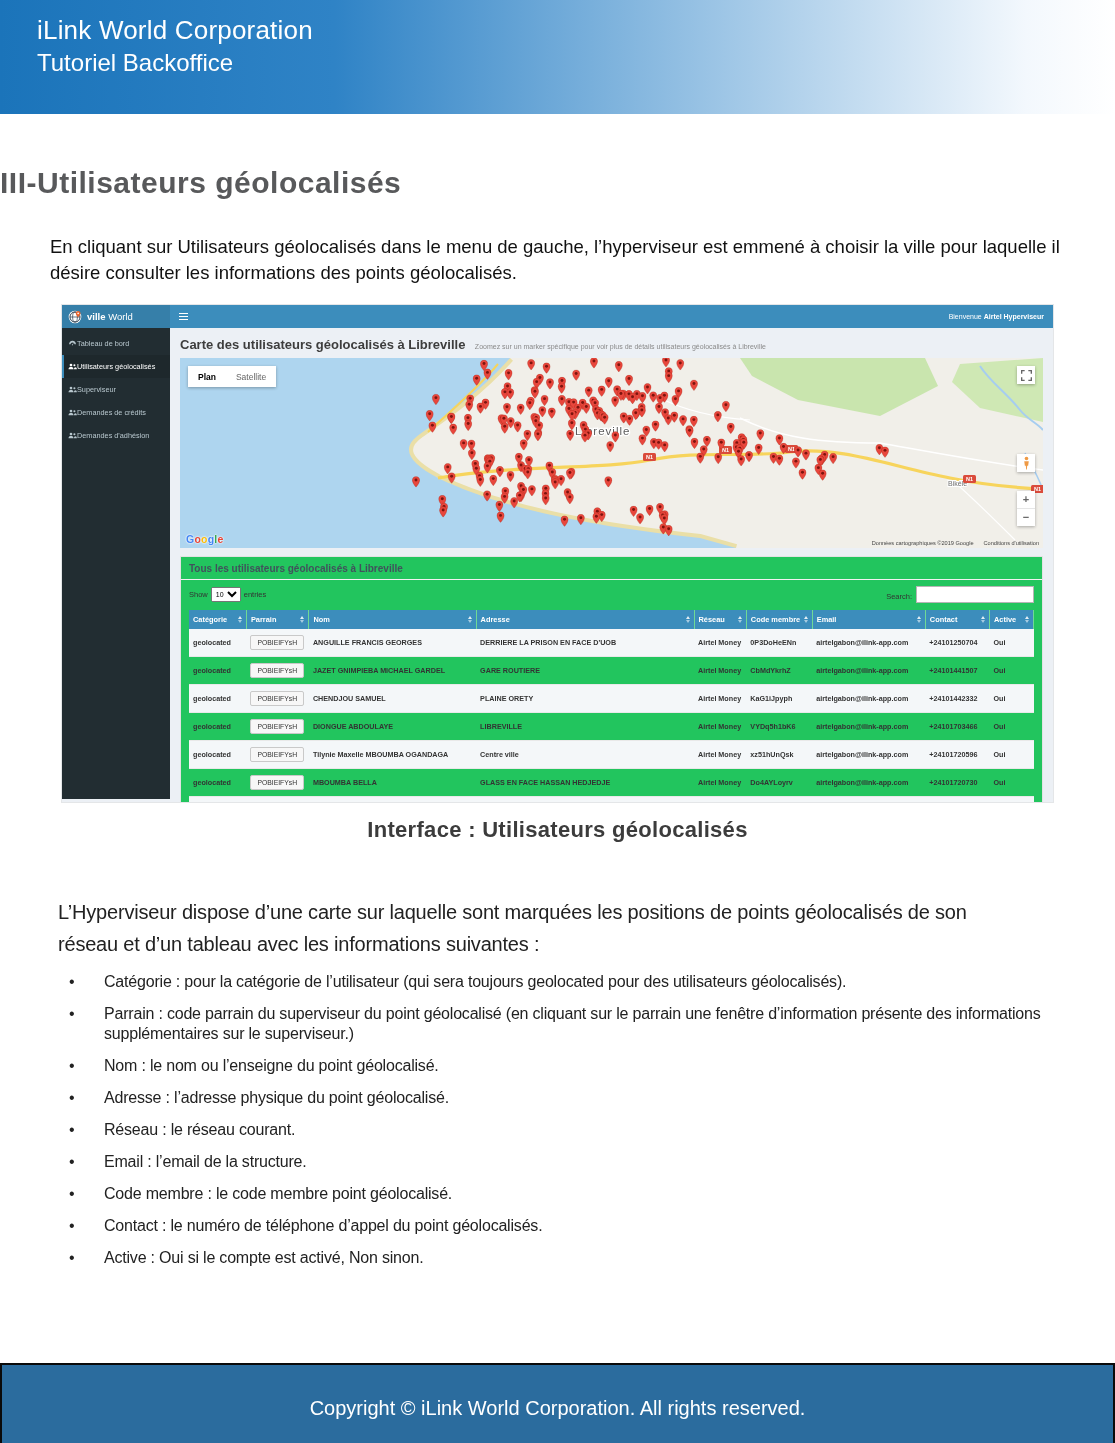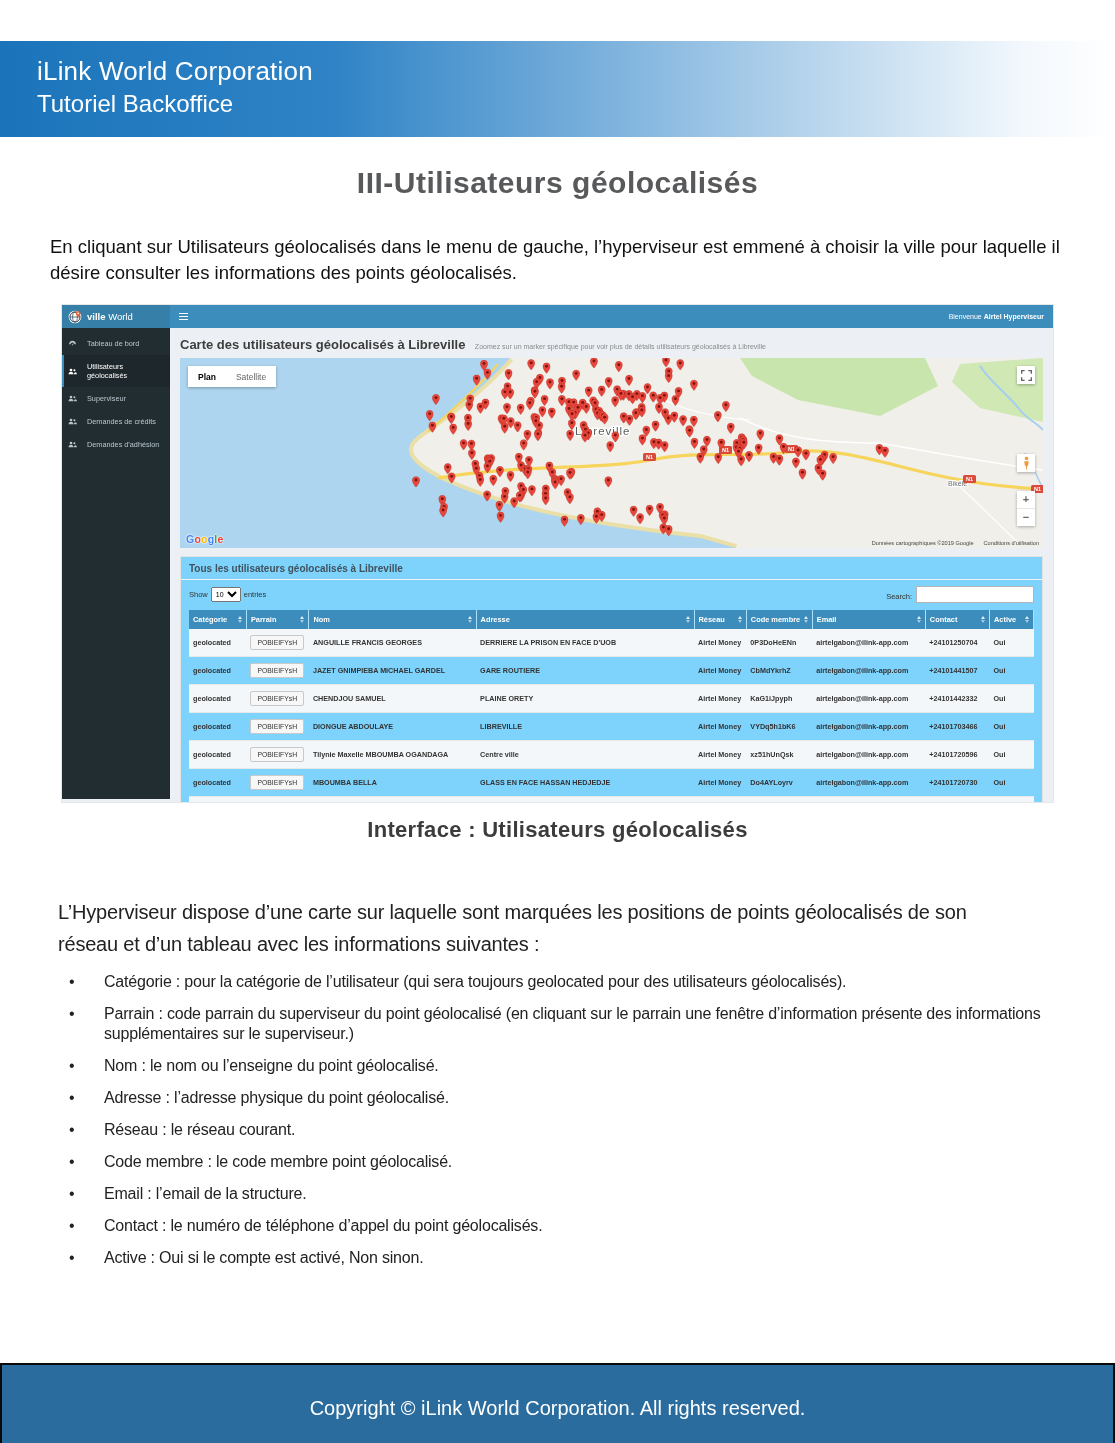--- a/index.html
+++ b/index.html
@@ -1,25 +1,25 @@
 <!DOCTYPE html>
 <html><head>
 <meta charset="utf-8">
 <style>
   html,body{margin:0;padding:0;background:#fff;}
   .page{position:relative;width:1115px;height:1443px;background:#fff;overflow:hidden;
         font-family:"Liberation Sans","DejaVu Sans",sans-serif;}
 
   
-  .doc-header{position:absolute;left:0;top:0;width:100%;height:96px;box-sizing:border-box;
+  .doc-header{position:absolute;left:0;top:0;width:100%;height:114px;box-sizing:border-box;
     background:linear-gradient(90deg,#1b74ba 0%,#2f83c6 30%,#9ec6e6 65%,#f3f8fd 92%,#ffffff 100%);
-    color:#fff;padding:15px 0 0 37px;margin-top:41px;}
+    color:#fff;padding:15px 0 0 37px;}
   .dh-line1{font-size:26px;letter-spacing:.2px;}
   .dh-line2{font-size:24px;margin-top:3px;}
-  .doc-title{position:absolute;top:166px;left:0;width:100%;text-align:center;margin:0;
+  .doc-title{position:absolute;top:166px;left:0;width:100%;margin:0;
     font-size:30px;font-weight:bold;color:#58595b;letter-spacing:.5px;}
   .doc-intro{position:absolute;top:234px;left:50px;width:1020px;margin:0;
     font-size:18.5px;line-height:1.42;color:#111;}
   .caption{position:absolute;top:817px;left:0;width:100%;text-align:center;
     font-size:22px;font-weight:bold;color:#3c3c3c;letter-spacing:.3px;}
   .body-intro{position:absolute;top:896px;left:58px;width:950px;margin:0;
     font-size:20px;line-height:1.6;color:#222;letter-spacing:-.2px;}
   .bullets{position:absolute;top:964px;left:58px;width:1005px;margin:8px;padding:0;list-style:none;
     font-size:16px;line-height:1.28;color:#222;letter-spacing:-.2px;}
   .bullets li{position:relative;padding-left:38px;margin:0 0 11.5px;}
@@ -35,21 +35,21 @@
   .brand{width:108px;flex:0 0 108px;background:#367fa9;display:flex;align-items:center;gap:5px;
     padding-left:6px;box-sizing:border-box;color:#fff;font-size:9.5px;}
   .brand svg{width:14px;height:14px;display:block;}
   .navrest{flex:1;display:flex;align-items:center;justify-content:space-between;padding:0 9px;}
   .burger{display:inline-flex;flex-direction:column;gap:1.6px;cursor:pointer;}
   .burger i{display:block;width:9px;height:1.5px;background:#fff;}
   .welcome{color:#fff;font-size:7px;}
   .welcome b{font-weight:bold;}
   .sidebar{position:absolute;left:0;top:23px;width:108px;height:471px;background:#222d32;
     box-sizing:border-box;padding-top:4px;z-index:4;}
-  .side-item{display:flex;align-items:center;gap:10px;padding:7px 6px;color:#b8c7ce;font-size:7.3px;cursor:pointer;}
+  .side-item{display:flex;align-items:center;gap:0;padding:7px 6px;color:#b8c7ce;font-size:7.3px;cursor:pointer;}
   .side-item .sicon{display:inline-flex;}
   .side-item svg{width:9px;height:9px;fill:currentColor;}
   .side-item.active{background:#1e282c;color:#fff;border-left:2px solid #3c8dbc;padding-left:4px;}
 
   .content{position:absolute;left:108px;top:23px;right:0;bottom:0;}
   .content-head{padding:7px 10px 5px;}
   .ch-title{font-size:13px;font-weight:bold;color:#3d3d3d;}
   .ch-sub{font-size:7px;color:#8a8a8a;margin-left:5px;}
 
   .map{position:relative;margin:0 10px;height:190px;background:#f1efe9;overflow:hidden;}
@@ -62,21 +62,21 @@
   .fs-btn{top:8px;right:8px;width:18px;height:18px;display:flex;align-items:center;justify-content:center;cursor:pointer;}
   .pegman{right:8px;top:96px;width:18px;height:18px;display:flex;align-items:center;justify-content:center;cursor:pointer;}
   .zoomctl{right:8px;top:133px;width:18px;text-align:center;}
   .zin,.zout{height:17px;line-height:17px;font-size:11px;color:#666;font-weight:bold;cursor:pointer;}
   .zin{border-bottom:1px solid #e6e6e6;}
   .glogo{position:absolute;left:6px;bottom:3px;font-size:10.5px;font-weight:bold;z-index:3;
     text-shadow:0 0 2px #fff,0 0 2px #fff;letter-spacing:.2px;}
   .attr{position:absolute;right:4px;bottom:2px;font-size:5.6px;color:#444;display:flex;gap:10px;z-index:3;}
   .attr .attr-link{cursor:pointer;}
 
-  .panel{margin:8px 10px 0;background:#7dd3fc;border:1px solid #e3e3e3;}
+  .panel{margin:8px 10px 0;background:#22c55e;border:1px solid #e3e3e3;}
   .panel-title{padding:6px 8px 5px;font-size:10px;font-weight:bold;color:#41515c;border-bottom:1px solid #f2f2f2;}
   .controls{display:flex;justify-content:space-between;align-items:center;padding:6px 8px 4px;font-size:7.5px;color:#333;}
   .controls select{font-size:7px;height:15px;margin:0 3px;}
   .controls input{width:112px;height:13px;border:1px solid #b5b5b5;margin-left:4px;}
   table.dt{width:calc(100% - 16px);margin:3px 8px 0;border-collapse:collapse;table-layout:fixed;}
   table.dt th{background:#3c8dbc;color:#fff;font-size:7.4px;text-align:left;padding:5px 4px;
     border-right:1px solid rgba(255,255,255,.35);white-space:nowrap;overflow:hidden;cursor:pointer;}
   th .thw{display:flex;align-items:center;justify-content:space-between;gap:2px;}
   .sort{display:inline-flex;flex-direction:column;gap:1px;}
   .sort i{display:block;width:0;height:0;border-left:2.5px solid transparent;border-right:2.5px solid transparent;}
@@ -674,22 +674,22 @@
   </div>
 
   <div class="caption">Interface : Utilisateurs géolocalisés</div>
   <p class="body-intro">L’Hyperviseur dispose d’une carte sur laquelle sont marquées les positions de points géolocalisés de son réseau et d’un tableau avec les informations suivantes :</p>
   <ul class="bullets" id="bullets">
       <li>Catégorie : pour la catégorie de l’utilisateur (qui sera toujours geolocated pour des utilisateurs géolocalisés).</li>
       <li>Parrain : code parrain du superviseur du point géolocalisé (en cliquant sur le parrain une fenêtre d’information présente des informations supplémentaires sur le superviseur.)</li>
       <li>Nom : le nom ou l’enseigne du point géolocalisé.</li>
       <li>Adresse : l’adresse physique du point géolocalisé.</li>
       <li>Réseau : le réseau courant.</li>
+      <li>Email : l’email de la structure.</li>
       <li>Code membre : le code membre point géolocalisé.</li>
-      <li>Email : l’email de la structure.</li>
       <li>Contact : le numéro de téléphone d’appel du point géolocalisés.</li>
       <li>Active : Oui si le compte est activé, Non sinon.</li>
     </ul>
 
   <footer class="doc-footer">
     <span>Copyright © iLink World Corporation. All rights reserved.</span>
   </footer>
 </div>
 
 </body></html>

